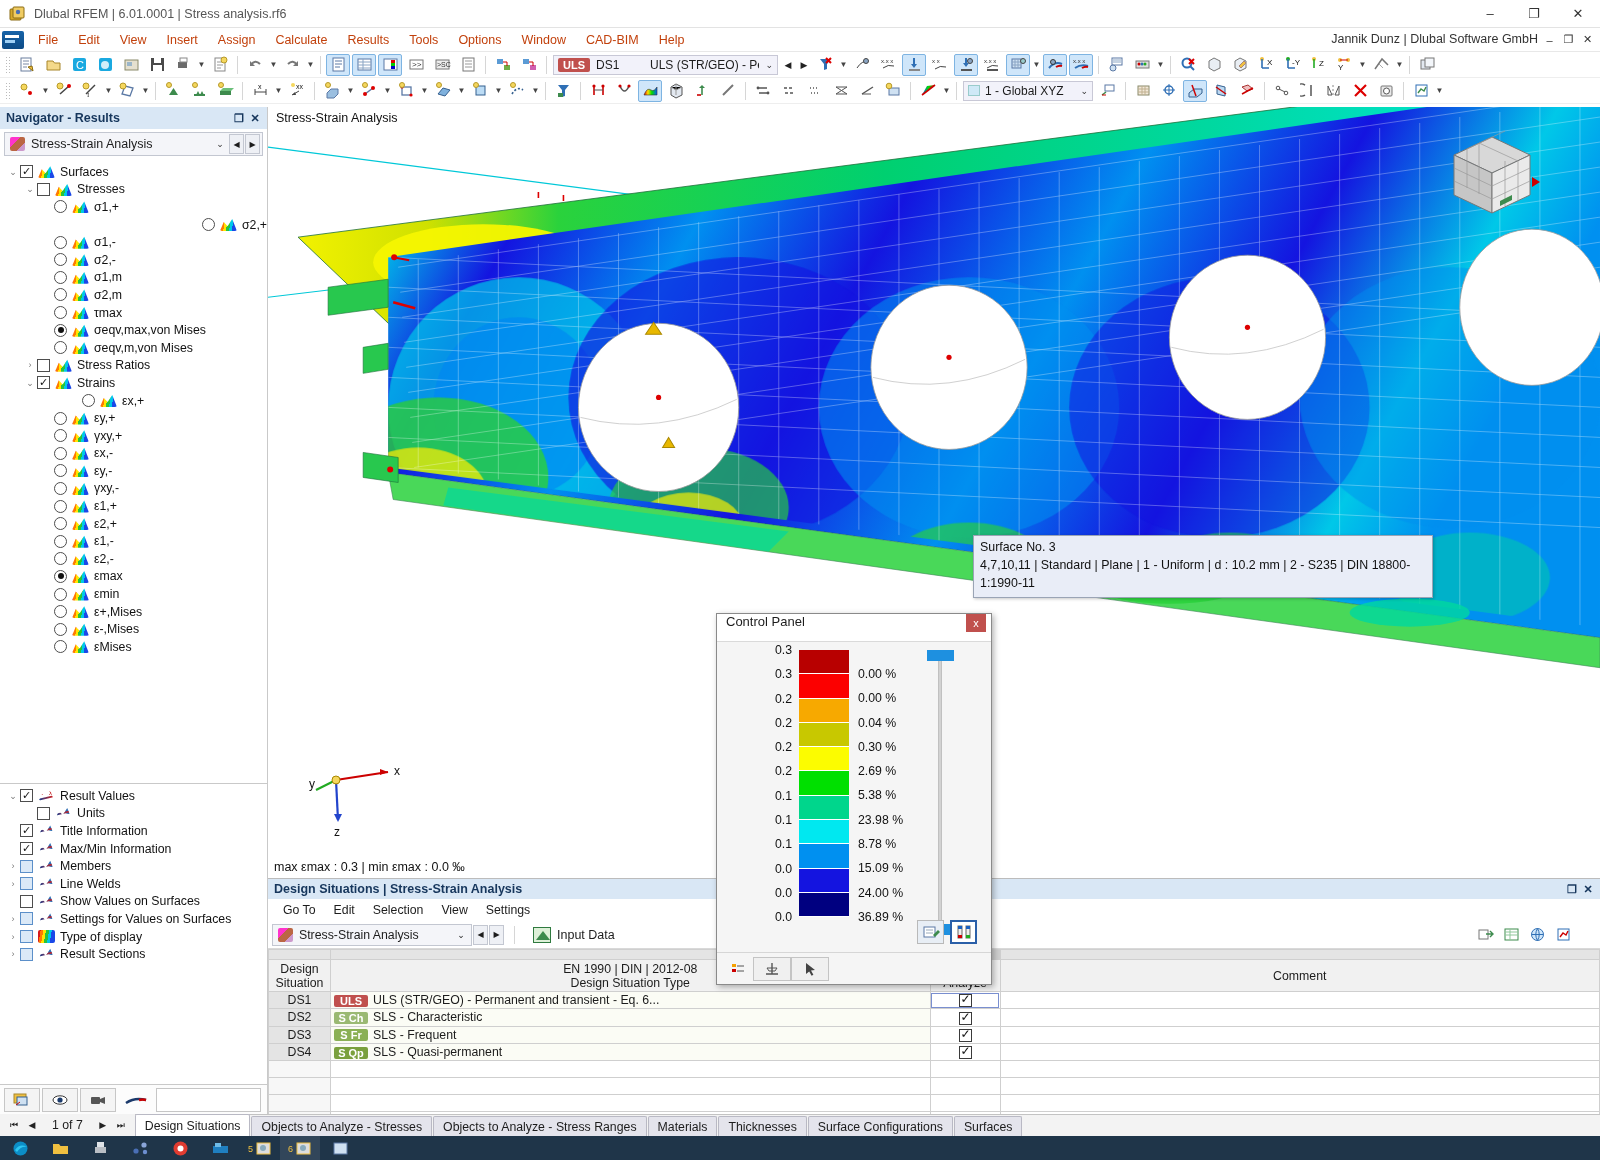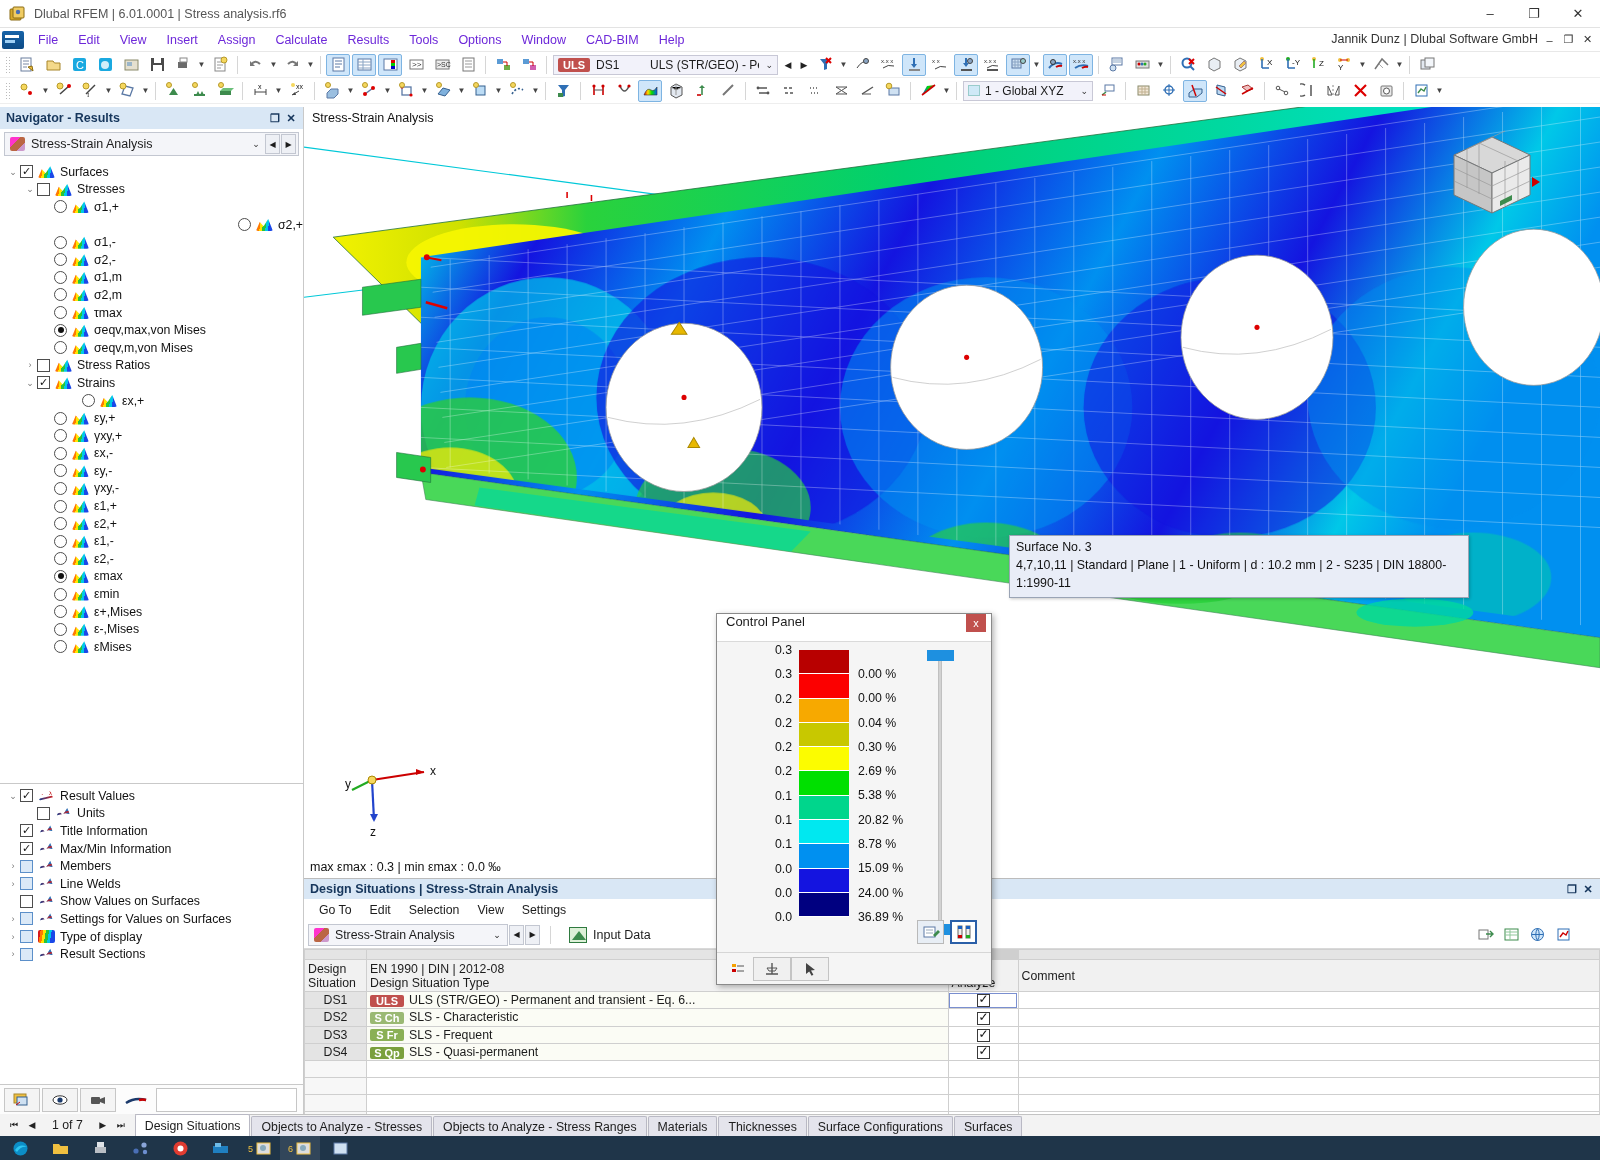--- a/index.html
+++ b/index.html
@@ -25,21 +25,21 @@
   .winbtn { width:44px; height:28px; display:flex; align-items:center; justify-content:center;
             font-size:13px; color:#333; }
 
   
   .menubar { height:24px; background:#ffffff; display:flex; align-items:center;
              border-bottom:1px solid #e8e8e8; position:relative; }
   .menu-logo { width:22px; height:18px; margin:0 4px 0 2px;
                background:linear-gradient(#1763a8,#0d4b86); border-radius:2px; position:relative;}
   .menu-logo:after{content:"";position:absolute;left:3px;top:4px;width:14px;height:3px;background:#fff;}
   .menu-logo:before{content:"";position:absolute;left:3px;top:9px;width:10px;height:3px;background:#9fd0f5;}
-  .menuitem { padding:3px 10px; font-size:12.5px; color:#6d28d9; cursor:default; }
+  .menuitem { padding:3px 10px; font-size:12.5px; color:#c2410c; cursor:default; }
   .user-label { position:absolute; right:62px; top:4px; font-size:12.5px; color:#333;}
   .mini-win { position:absolute; right:4px; top:3px; display:flex; gap:2px;}
   .mini-win div{ width:17px;height:17px;display:flex;align-items:center;justify-content:center;
                  font-size:11px;color:#333;}
 
   
   .toolbar { height:26px; display:flex; align-items:center; background:#fff;
              border-bottom:1px solid #eee; padding-left:2px; }
   .grip { width:6px; height:18px; margin:0 3px;
           background-image:radial-gradient(#bbb 1px, transparent 1px);
@@ -56,21 +56,21 @@
   .combo .cchev { font-size:9px; color:#333; margin-left:6px;}
   .ulsbadge { background:#c0504d; color:#fff; font-size:11px; font-weight:bold;
               padding:1px 5px; border-radius:2px; margin-right:6px; }
   .nav-arrow { width:16px; height:20px; display:flex; align-items:center; justify-content:center;
                font-size:9px; color:#222; }
 
   
   .body-row { position:absolute; top:107px; left:0; right:0; bottom:46px; display:flex; }
 
   
-  .nav-panel { width:304px; background:#fff; border-right:1px solid #c9c9c9; display:flex;
+  .nav-panel { width:268px; background:#fff; border-right:1px solid #c9c9c9; display:flex;
                flex-direction:column; }
   .nav-header { height:22px; background:#d9e7f5; display:flex; align-items:center;
                 padding:0 4px 0 6px; font-weight:bold; font-size:12.5px; color:#16365c;}
   .nav-header .sp { flex:1; }
   .nav-header .hbtn { width:16px; height:16px; display:flex; align-items:center;
                       justify-content:center; font-size:11px; color:#16365c;}
   .nav-combo { height:24px; margin:3px 4px; border:1px solid #c3c7d1; background:#f4f5f9;
                display:flex; align-items:center; padding:0 2px 0 5px; }
   .nav-combo .ncicon { width:15px; height:14px; margin-right:6px;
       background:linear-gradient(135deg,#f3c 0 35%,#b64 35% 70%,#c9c 70%); border-radius:2px; }
@@ -183,21 +183,21 @@
   .tw-arr{width:15px;height:20px;border:1px solid #c3c7d1;background:#eef0f5;display:flex;
           align-items:center;justify-content:center;font-size:8px;margin-left:1px;}
   .inputdata { display:flex; align-items:center; gap:6px; margin-left:14px; font-size:12.5px; }
   .idicon { width:18px; height:16px; border:1px solid #2f7a3f; background:#ddf0d8; position:relative;}
   .idicon:after{content:"";position:absolute;left:2px;bottom:2px;border-left:7px solid transparent;
        border-right:7px solid transparent;border-bottom:9px solid #3d8b4d;}
   .grid { flex:1; overflow:hidden; position:relative; background:#fff;}
   table.dg { border-collapse:collapse; width:100%; font-size:12.3px; table-layout:fixed;}
   table.dg th, table.dg td { border:1px solid #cfcfcf; padding:1px 3px; }
   table.dg thead tr.topr th { height:10px; background:#e4e4e4; padding:0;}
-  table.dg thead tr.mainr th { background:#f1f1f1; height:32px; text-align:left; font-weight:normal;}
+  table.dg thead tr.mainr th { background:#f1f1f1; height:32px; text-align:center; font-weight:normal;}
   .c-ds { width:62px; text-align:center; background:#e4e4e4;}
   .c-type { }
   .c-an { width:70px; text-align:center;}
   .c-cm { }
   td.dscell { background:#e4e4e4; text-align:center; }
   td.typecell { background:#fbfcf5; }
   td.ancell { text-align:center; background:#fff;}
   td.ancell.sel { outline:1.5px solid #7a8fd0; outline-offset:-2px;}
   .badge { display:inline-block; width:34px; text-align:center; color:#fff; font-size:11px;
            font-weight:bold; border-radius:2px; margin-right:5px; vertical-align:middle;}
@@ -1499,21 +1499,21 @@
             <div style="background: rgb(20, 20, 224);"></div>
             <div style="background: rgb(0, 0, 128);"></div>
           </div>
         <div class="leg-pct" id="legPct">
             <div>0.00 %</div>
             <div>0.00 %</div>
             <div>0.04 %</div>
             <div>0.30 %</div>
             <div>2.69 %</div>
             <div>5.38 %</div>
-            <div>20.82 %</div>
+            <div>23.98 %</div>
             <div>8.78 %</div>
             <div>15.09 %</div>
             <div>24.00 %</div>
             <div>36.89 %</div>
           </div>
         <div class="leg-slider">
           <div class="track"></div>
           <div class="thumb" style="top:0px"></div>
           <div class="thumb" style="top:274px"></div>
         </div>

